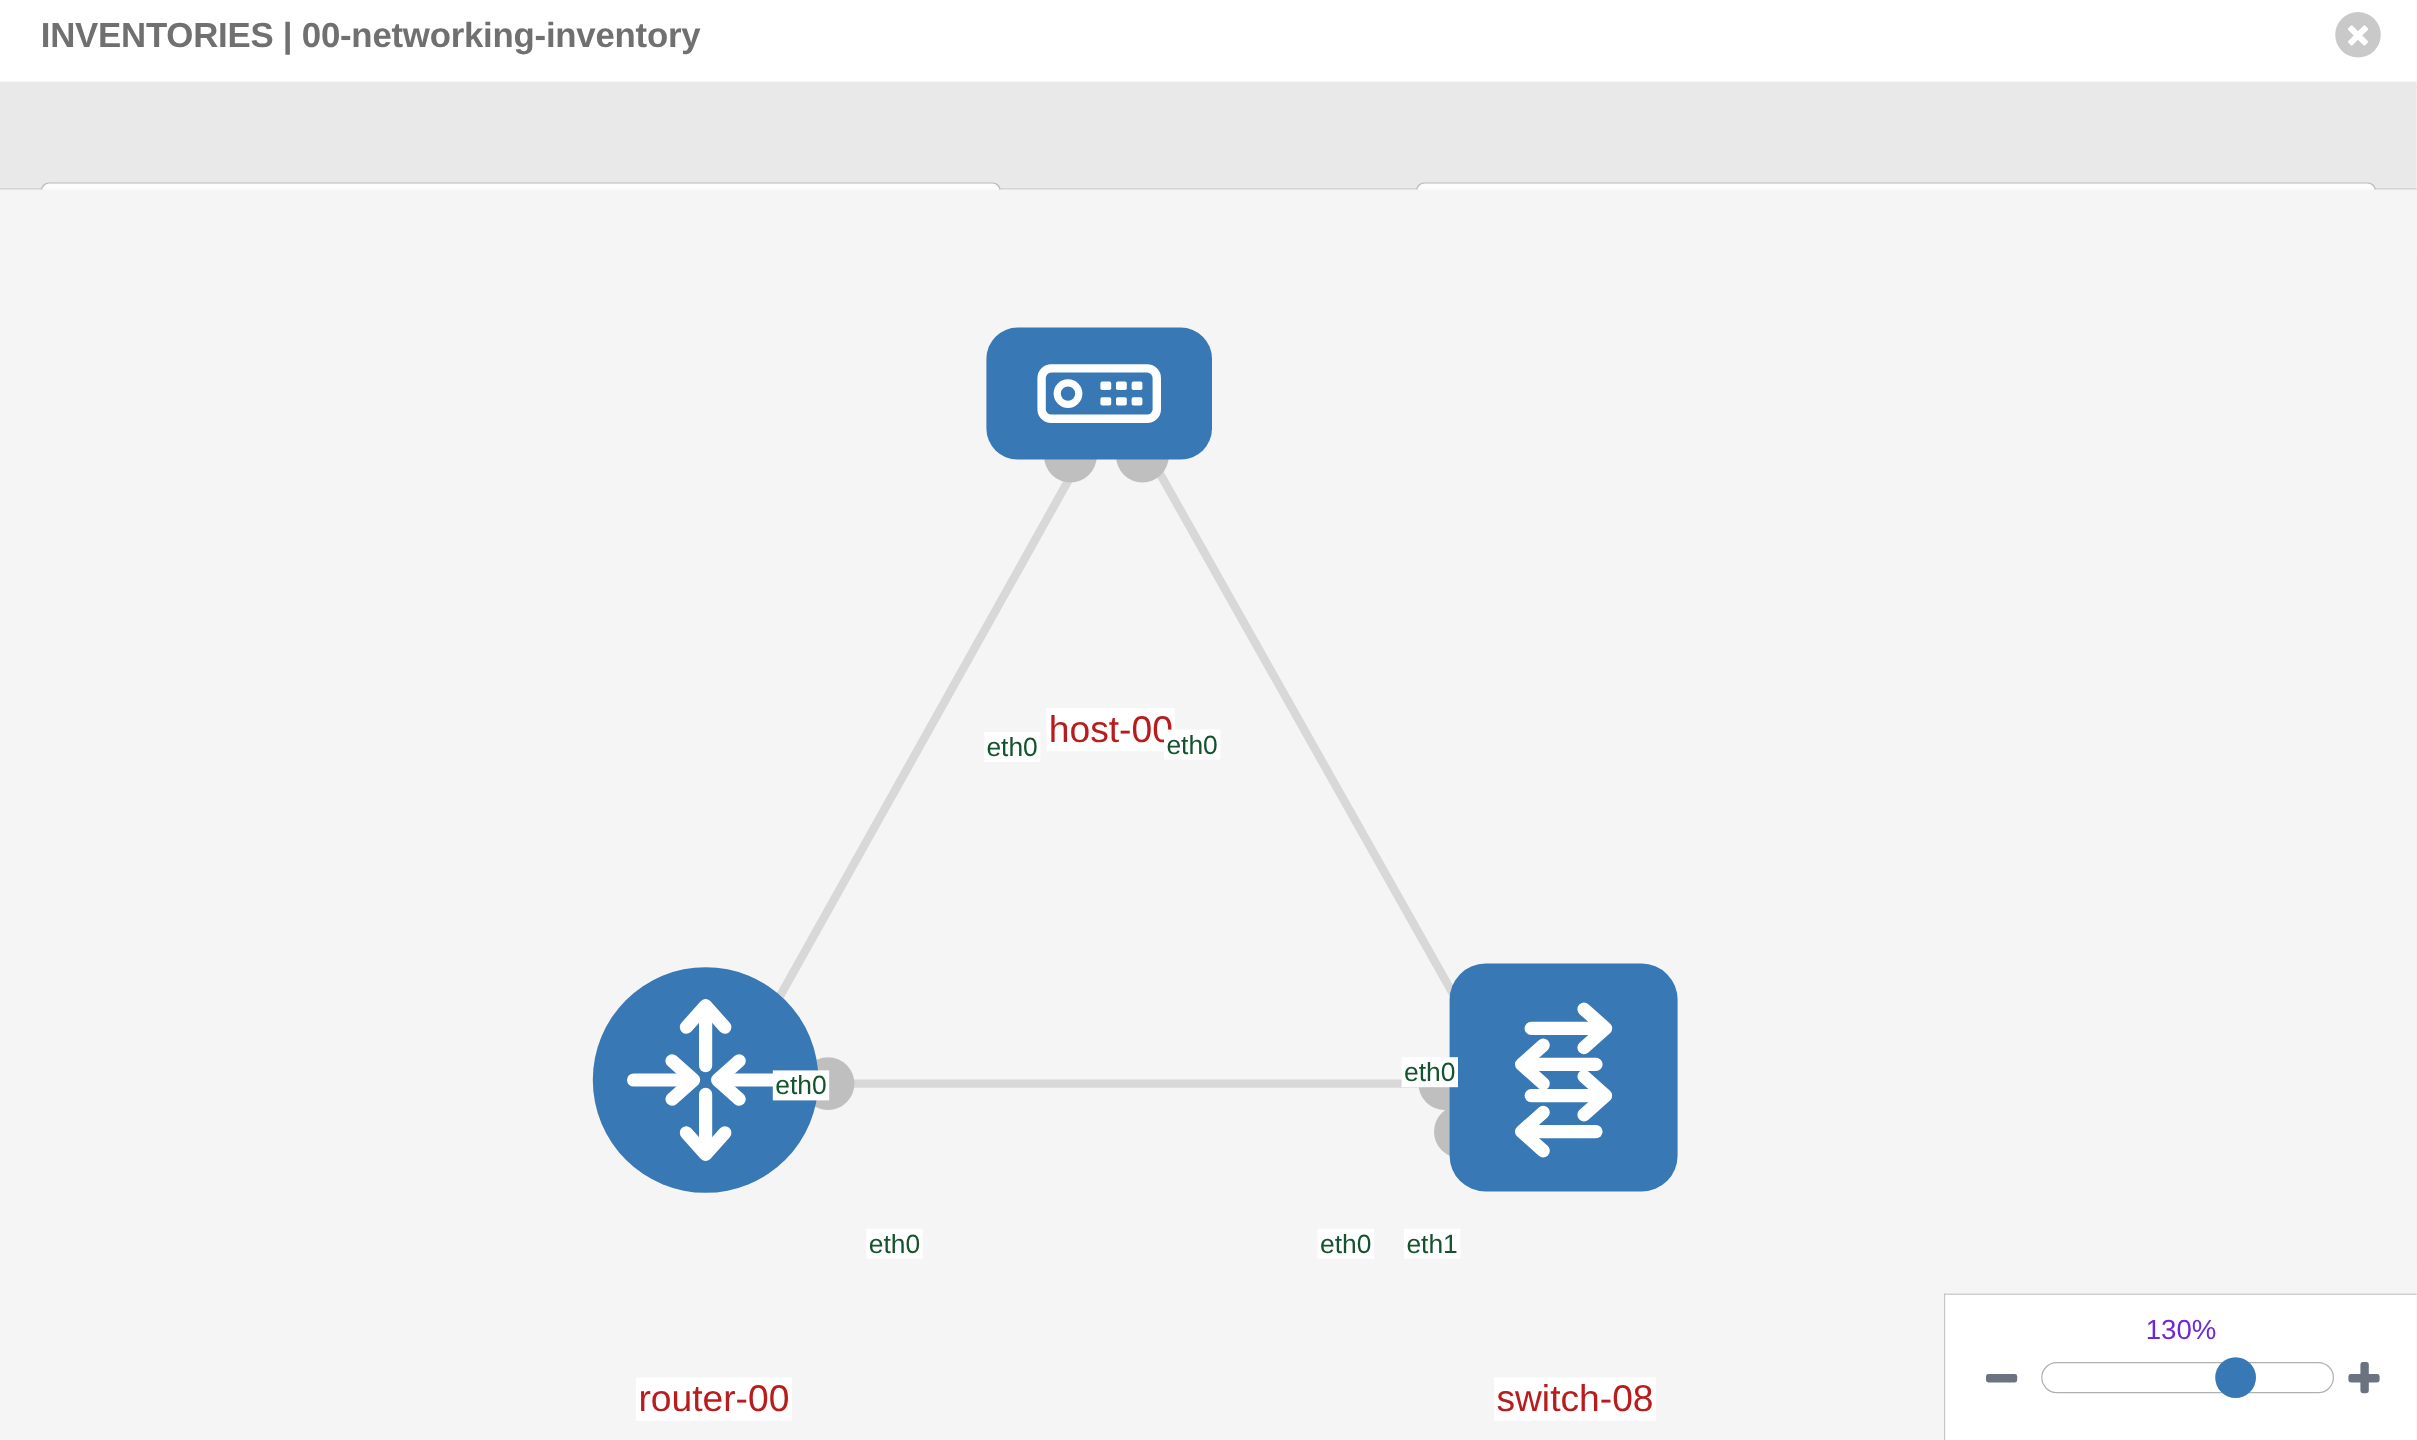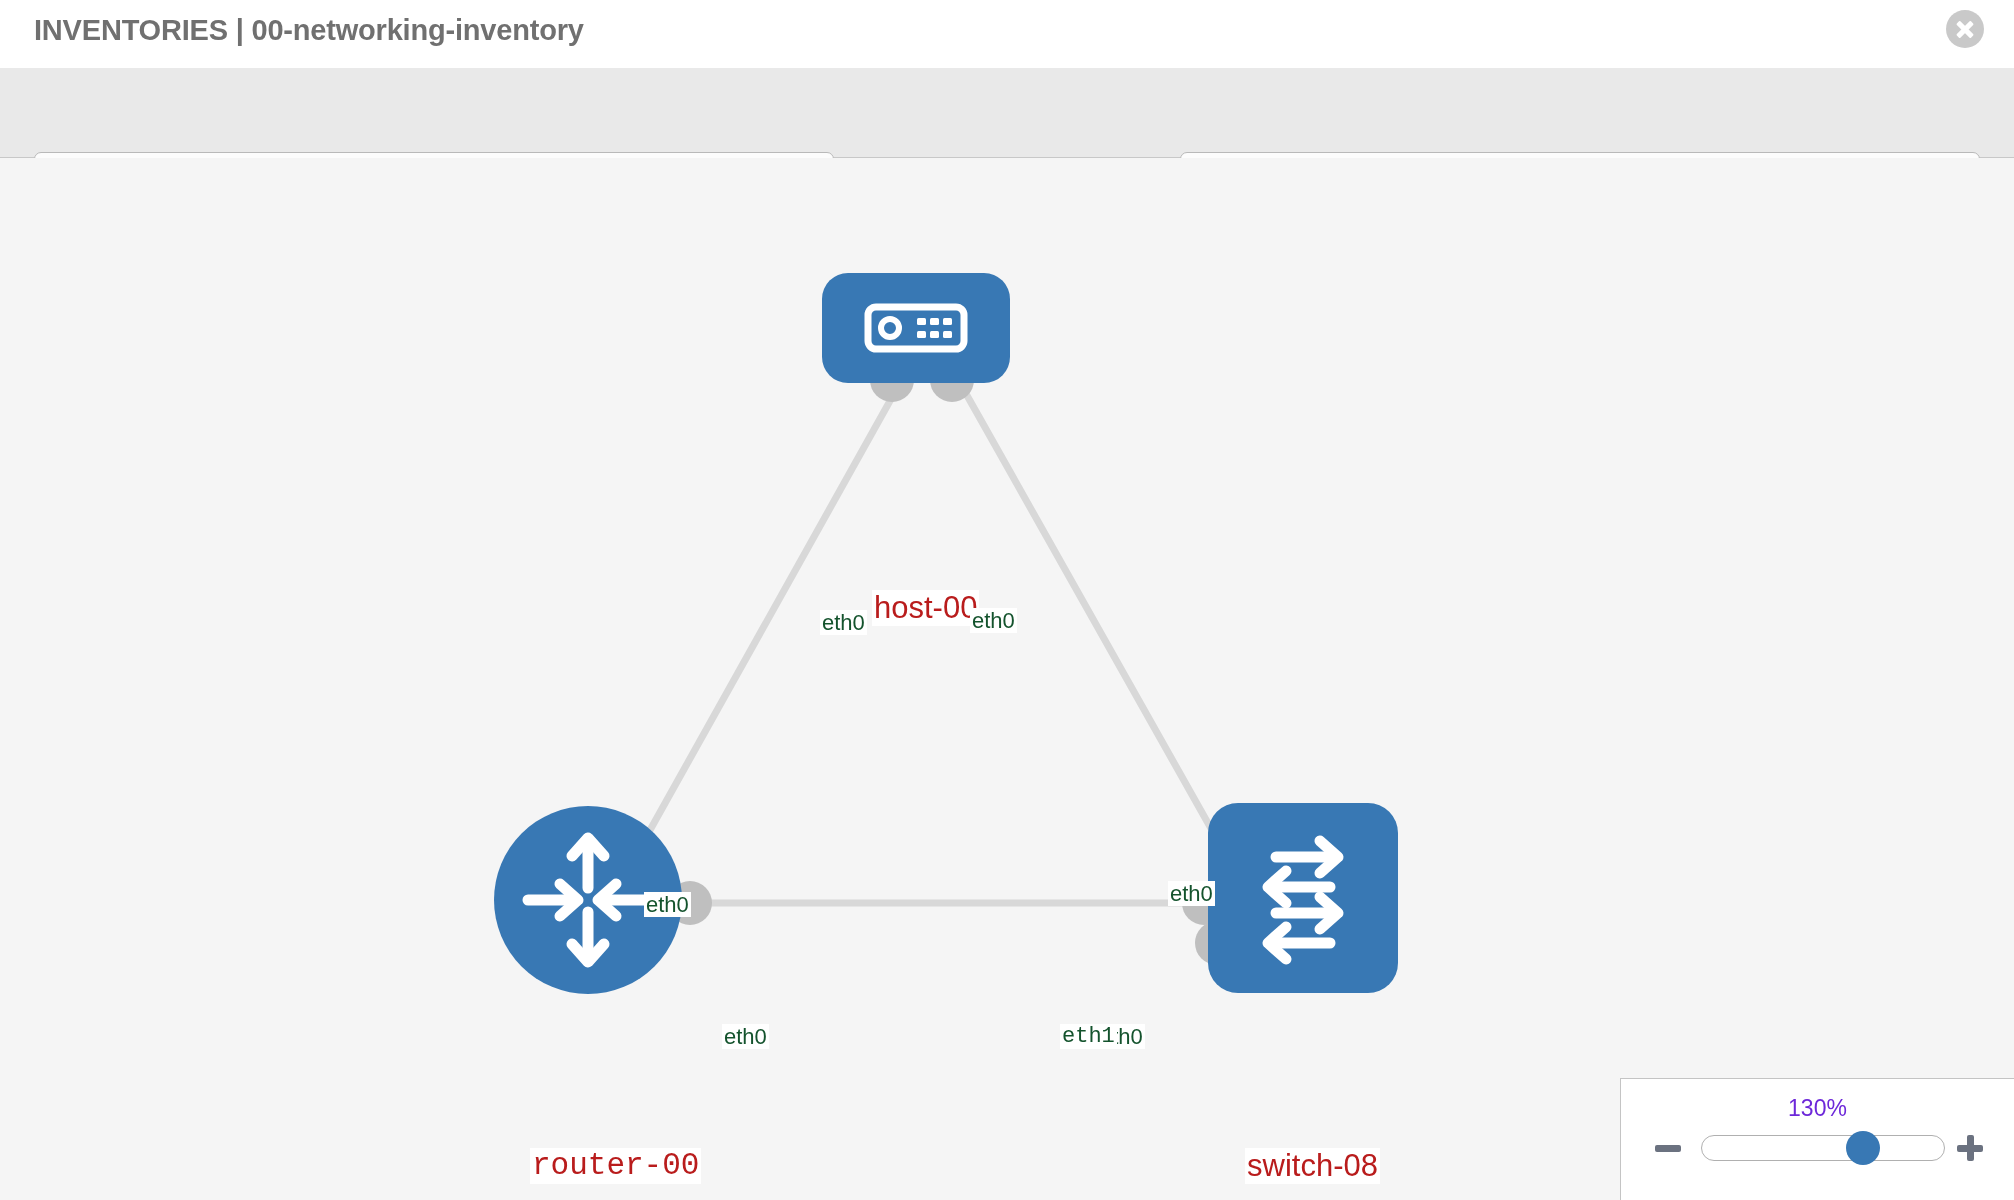--- a/index.html
+++ b/index.html
@@ -145,30 +145,30 @@
     color: #585858;
     white-space: nowrap;
     padding: 0 2px;
     line-height: 1.15;
     pointer-events: none;
   }
   .lbl-node { font-size: 31px; color: #b91c1c; }
   .lbl-port { font-size: 22px; color: #14532d; }
 
   #lbl-host   { left: 872px; top: 432px; }
-  #lbl-router { left: 530px; top: 990px; font-family: Liberation Mono, monospace; }
+  #lbl-router { left: 530px; top: 990px; }
   #lbl-switch { left: 1245px; top: 990px; }
 
   #lbl-host-eth0-l  { left: 820px; top: 452px; }
   #lbl-host-eth0-r  { left: 970px; top: 450px; }
   #lbl-router-eth0-up { left: 644px; top: 734px; }
   #lbl-switch-eth0-up { left: 1168px; top: 723px; }
   #lbl-router-eth0-r  { left: 722px; top: 866px; }
   #lbl-switch-eth0-l  { left: 1098px; top: 866px; }
-  #lbl-switch-eth1-l  { left: 1060px; top: 866px; font-family: Liberation Mono, monospace; }
+  #lbl-switch-eth1-l  { left: 1170px; top: 866px; }
 
   
   #zoom-panel {
     position: absolute;
     left: 1620px; top: 1078px;
     width: 394px; height: 122px;
     background: #ffffff;
     border: 1px solid #c4c4c4;
     border-bottom: none; border-right: none;
     box-sizing: border-box;

